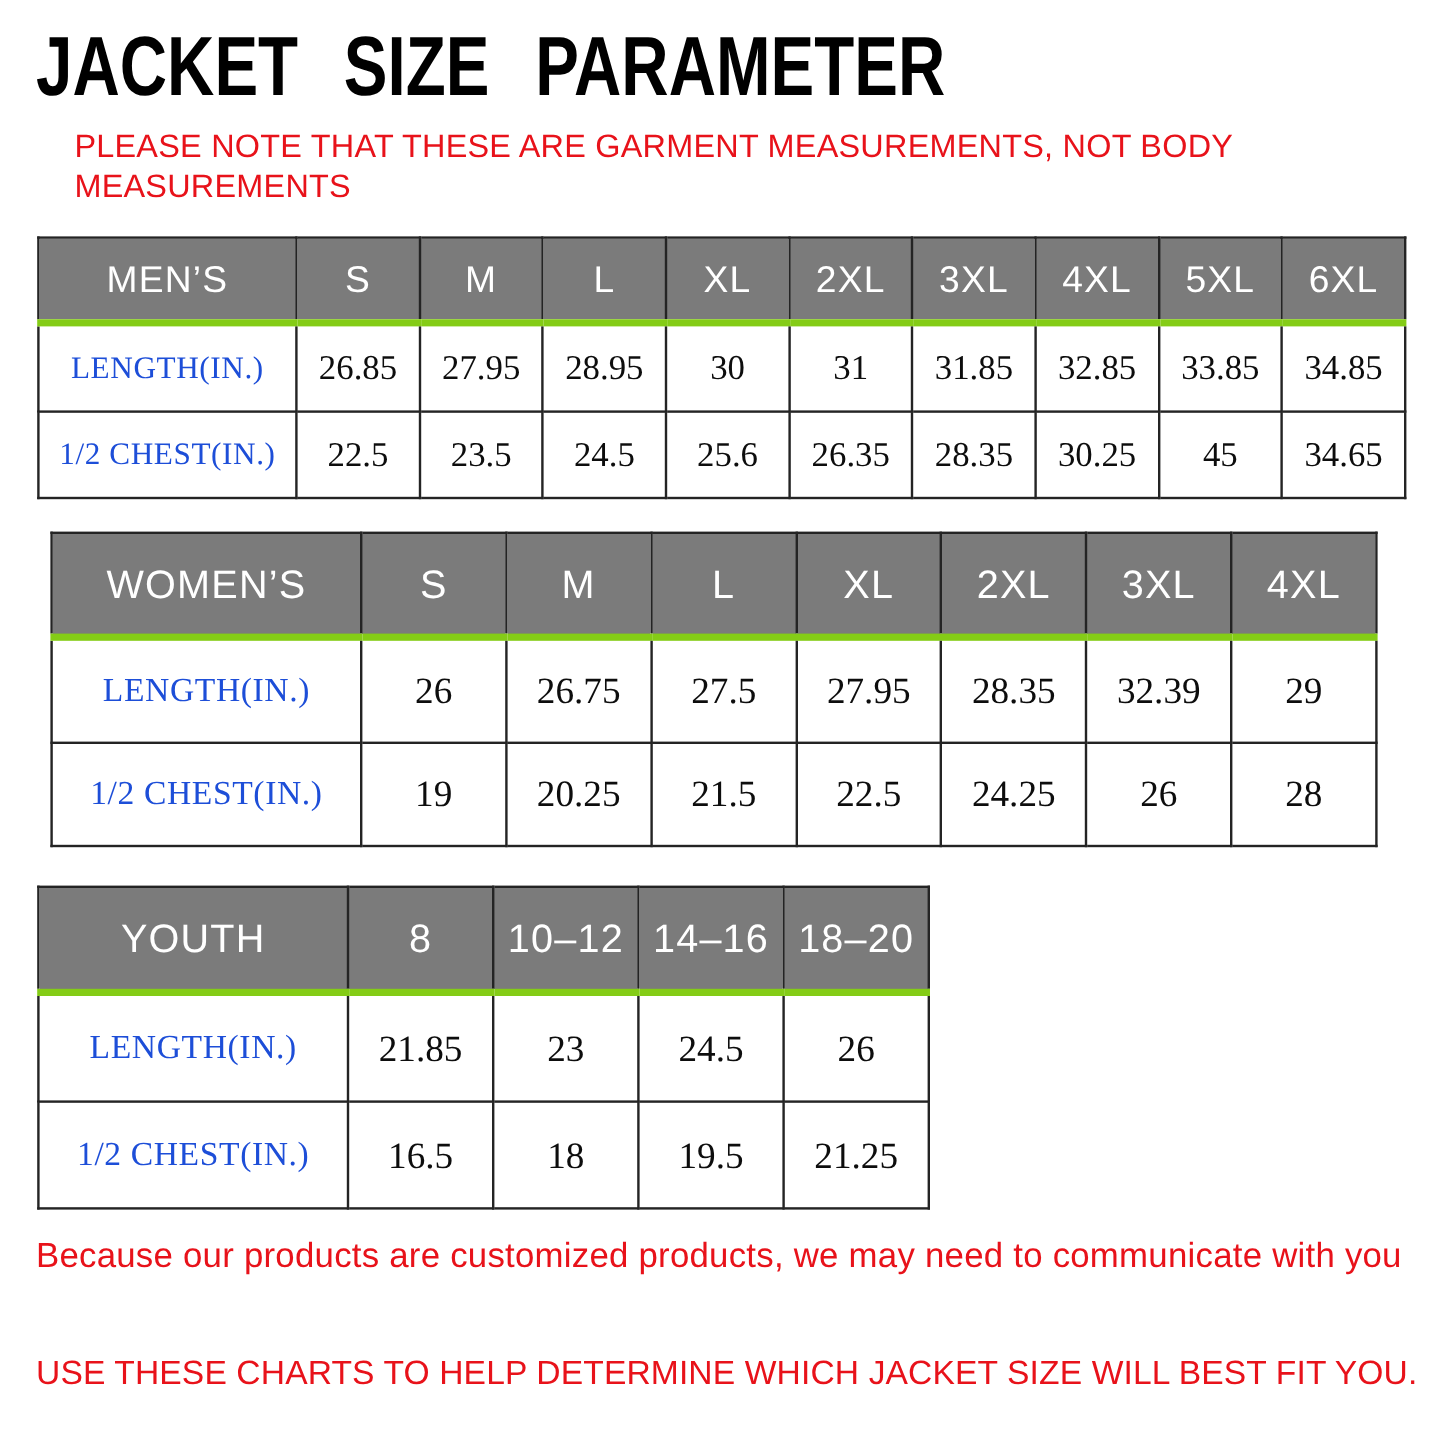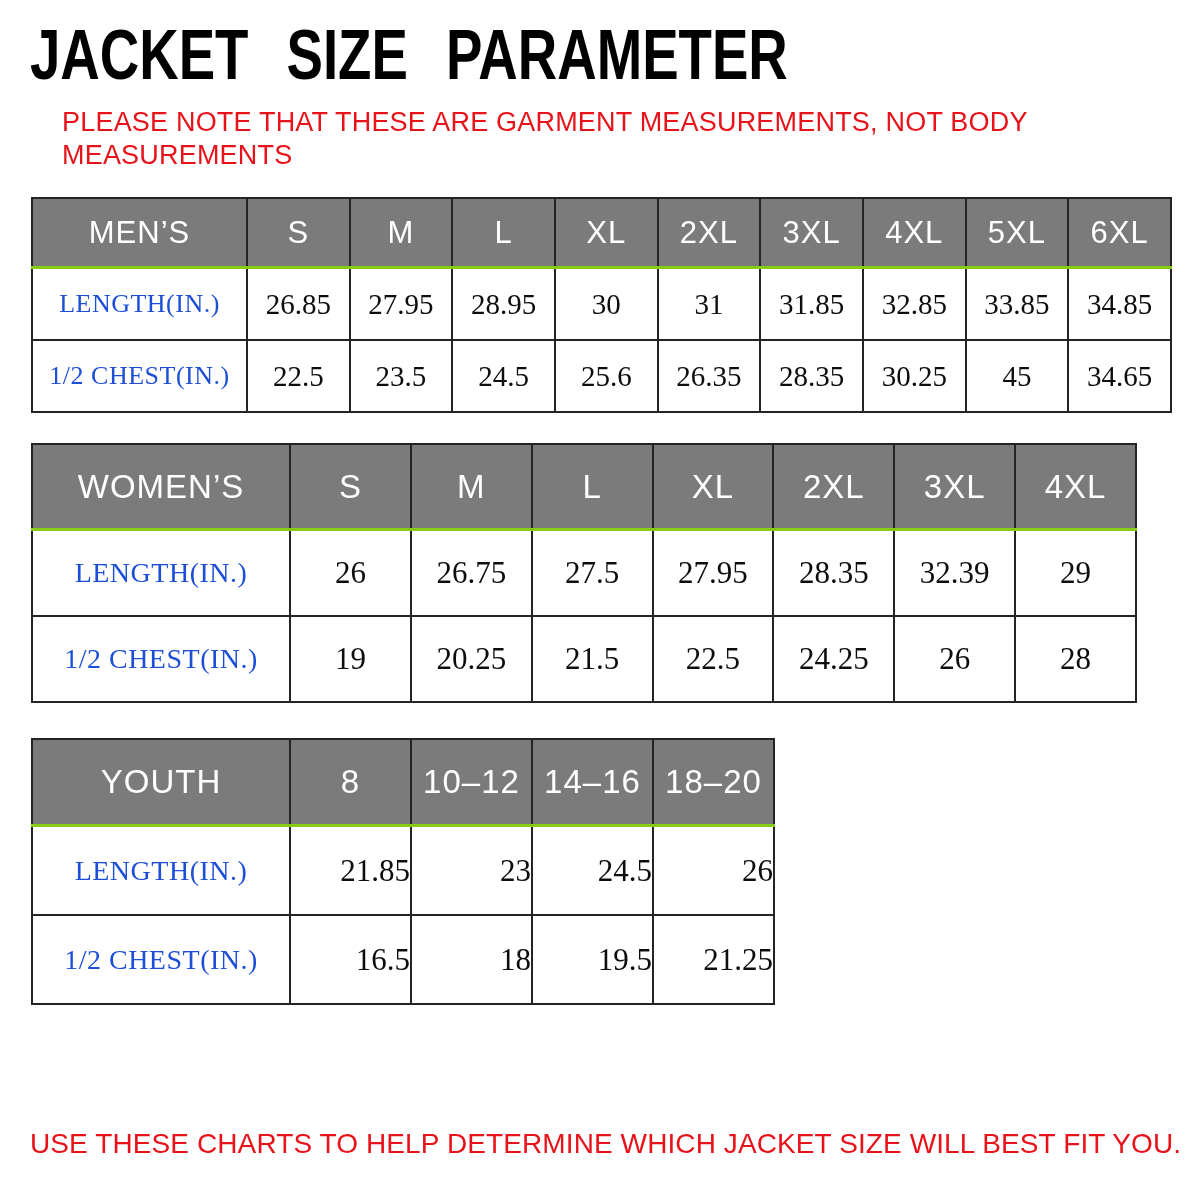--- a/index.html
+++ b/index.html
@@ -30,50 +30,50 @@
     background:#fff;
   }
   table.sizes th,table.sizes td{
     border:2px solid #242424;
     text-align:center;vertical-align:middle;
     padding:0;overflow:hidden;
   }
   table.sizes tr.head th{
     background:#7b7b7b;color:#ffffff;
     font-weight:normal;letter-spacing:1px;
-    border-bottom:3px solid #84cc16;
+    border-bottom:6px solid #84cc16;
   }
   td.lbl{
     font-size:27px;letter-spacing:0.5px;color:#1d4ed8;
     font-family:Liberation Serif, serif;
   }
   td.val{
     font-family:"Liberation Serif",serif;
     color:#0d0d0d;
   }
   
   .t-mens{top:197px;left:31px;}
   .t-mens table{width:1141px;}
   .t-mens tr.head th{height:67px;font-size:31px;}
   .t-mens tr.body td{height:70px;}
   .t-mens td.val{font-size:29px;margin-left:16px;}
   .t-mens td.lbl{font-size:26px;}
   
-  .t-womens{top:443px;left:31px;}
+  .t-womens{top:443px;left:42px;}
   .t-womens table{width:1106px;}
   .t-womens tr.head th{height:83px;font-size:33px;}
   .t-womens tr.body td{height:84px;}
   .t-womens td.val{font-size:31px;}
   .t-womens td.lbl{font-size:28px;}
   
   .t-youth{top:738px;left:31px;}
   .t-youth table{width:744px;border-radius:21px;}
   .t-youth tr.head th{height:84px;font-size:33px;}
   .t-youth tr.body td{height:87px;}
-  .t-youth td.val{font-size:31px;text-align:right;}
+  .t-youth td.val{font-size:31px;}
   .t-youth td.lbl{font-size:28px;}
   
   .para{
     top:1026px;left:30px;
     color:#e8121a;font-size:29px;line-height:43px;
     letter-spacing:0.2px;
   }
   .final-line{
     top:1128px;left:30px;
     color:#e8121a;font-size:28px;letter-spacing:0.1px;
@@ -222,15 +222,16 @@
       <td class="val">16.5</td>
       <td class="val">18</td>
       <td class="val">19.5</td>
       <td class="val">21.25</td>
     </tr>
   </tbody>
     </table>
 </div>
 
 <div class="abs para">
+  <div>Because our products are customized products, we may need to communicate with you</div>
 </div>
 
 <div class="abs final-line">USE THESE CHARTS TO HELP DETERMINE WHICH JACKET SIZE WILL BEST FIT YOU.</div>
 
 </body></html>

